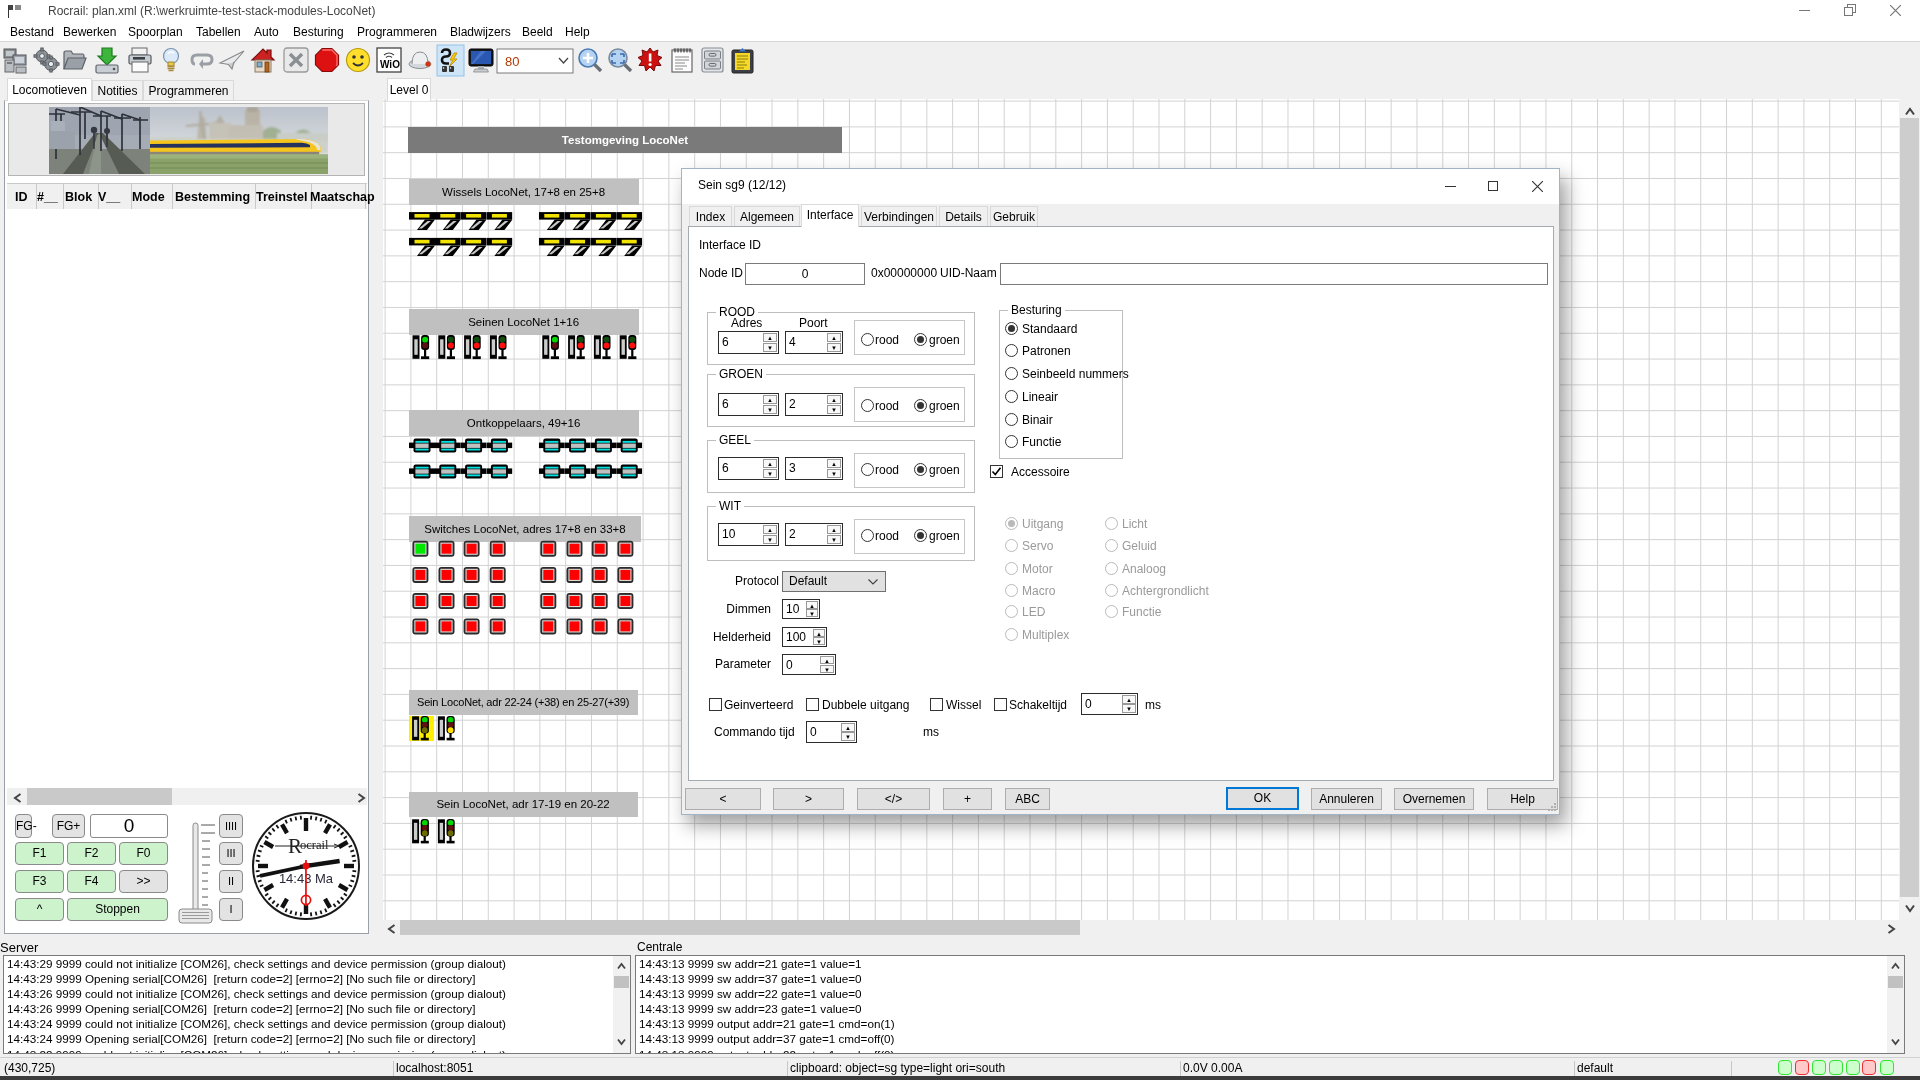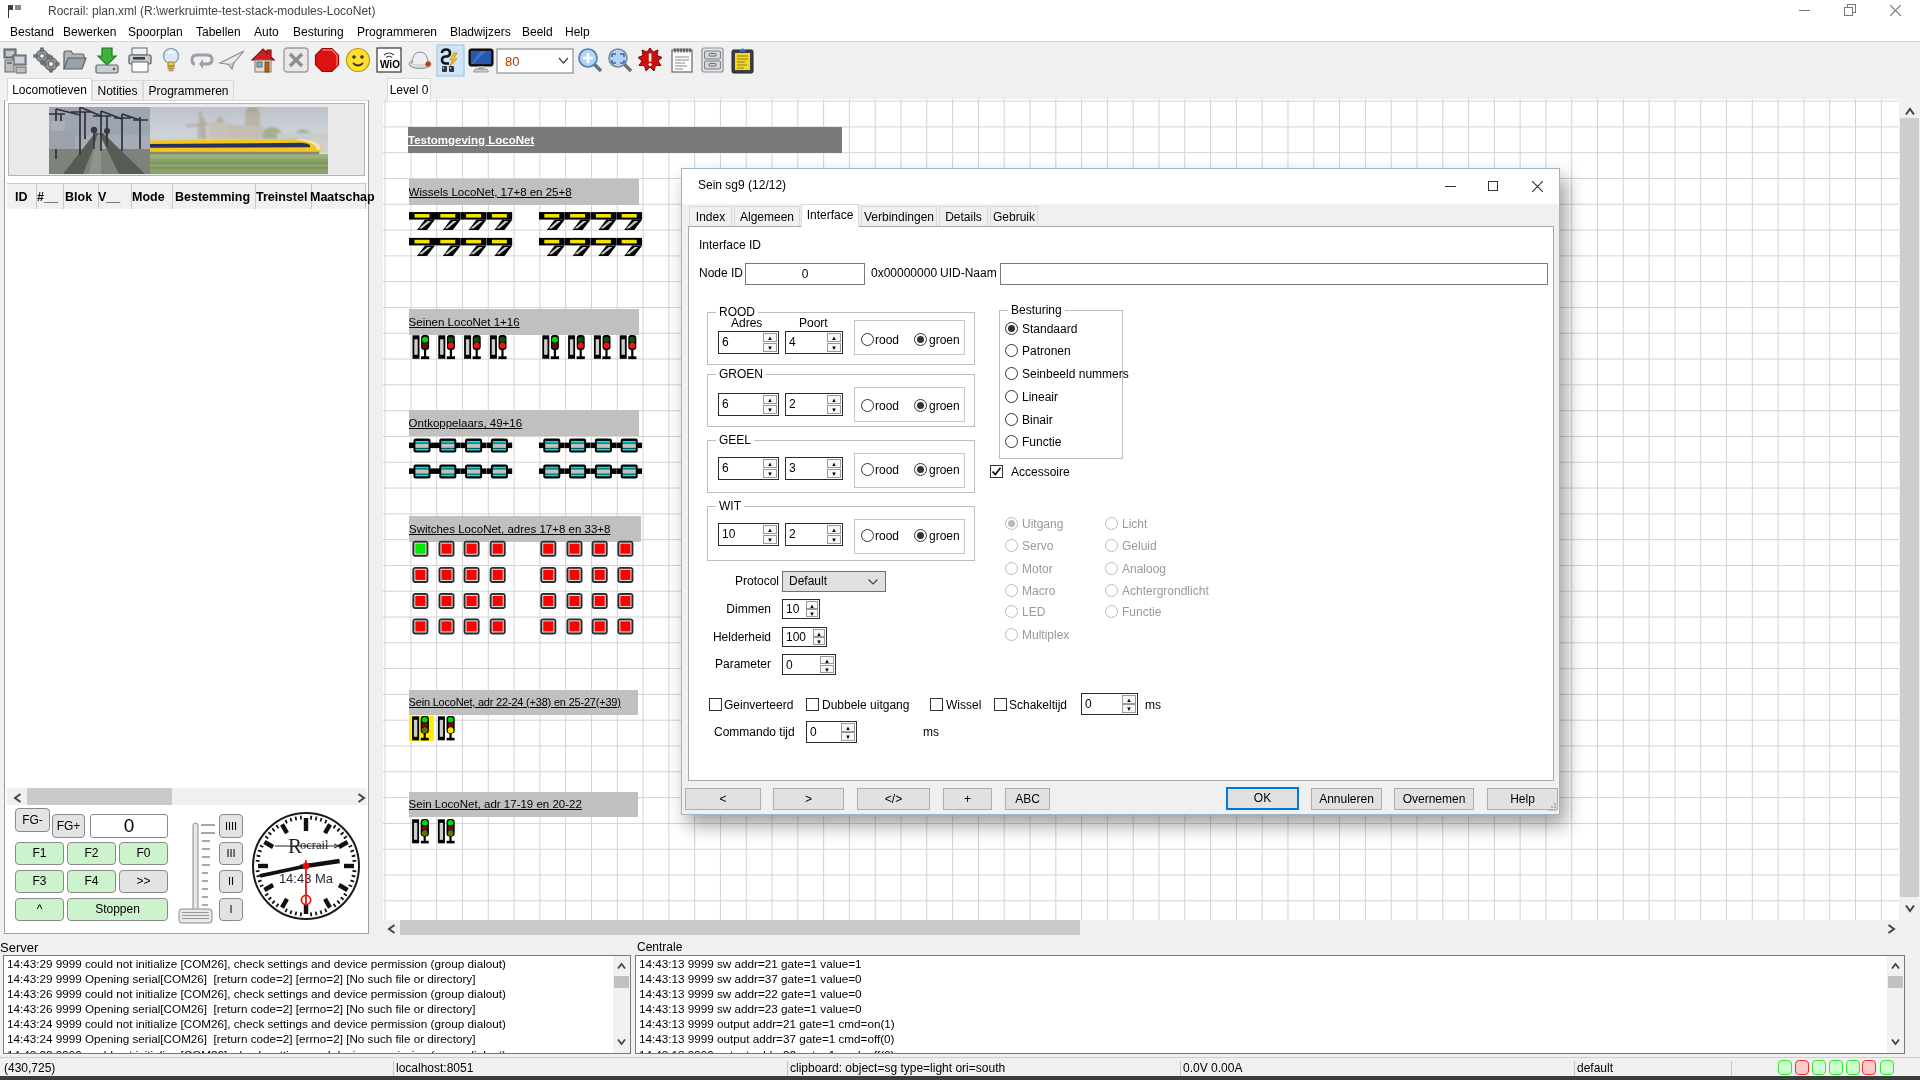--- a/index.html
+++ b/index.html
@@ -1,19 +1,19 @@
 <!DOCTYPE html>
 <html><head>
 <meta charset="utf-8">
 <style>
 * { margin:0; padding:0; box-sizing:border-box; }
 html,body { width:1920px; height:1080px; overflow:hidden; background:#f0f0f0;
   font-family:"Liberation Sans",sans-serif; font-size:12px; color:#000; }
 .abs { position:absolute; }
-.band { position:absolute; background:#c0c0c0; color:#000; font-size:11.5px; white-space:nowrap; overflow:hidden;text-decoration:underline; }
+.band { position:absolute; background:#c0c0c0; color:#000; text-align:center; font-size:11.5px; white-space:nowrap; overflow:hidden; }
 .btn { position:absolute; background:#e1e1e1; border:1px solid #adadad; text-align:center; font-size:12px; }
 .gbtn { position:absolute; background:#e3e3e3; border:1px solid #8a8a8a; border-radius:4px; text-align:center; }
 .grnbtn { position:absolute; background:#cdf3cd; border:1px solid #8a8a8a; border-radius:4px; text-align:center; }
 .tab { position:absolute; background:#f0f0f0; border:1px solid #d9d9d9; border-bottom:none; text-align:center; }
 .tabactive { background:#ffffff; border:1px solid #d9d9d9; border-bottom:none; }
 .spin { position:absolute; background:#fff; border:1px solid #2b2b2b; }
 .spin .v { position:absolute; left:3px; top:0; font-size:12px; }
 .spin .ud { position:absolute; right:1px; top:1px; bottom:1px; width:14px; }
 .spin .u, .spin .d { position:absolute; left:0; width:14px; background:#f8f8f8; border:1px solid #999;
   font-size:6px; line-height:8px; text-align:center; color:#000; }
@@ -334,21 +334,21 @@
     <div class="abs" style="left:6px;top:4px;"><svg width="10" height="10" viewBox="0 0 10 10">
           <path d="M7.5,1 L2,5.0 L7.5,9" fill="none" stroke="#444" stroke-width="2"></path>
         </svg></div>
     <div class="abs" style="left:20px;top:0;width:145px;height:17px;background:#c9c9c9;"></div>
     <div class="abs" style="left:349px;top:4px;"><svg width="10" height="10" viewBox="0 0 10 10">
           <path d="M2.5,1 L8,5.0 L2.5,9" fill="none" stroke="#444" stroke-width="2"></path>
         </svg></div>
   </div>
 
   <div class="abs" style="left:2px;top:704px;width:360px;height:128px;background:#fff;">
-    <div class="gbtn" style="left:8px;top:3px;width:35px;height:24px;line-height:22px;">FG-</div>
+    <div class="gbtn" style="left:8px;top:9px;width:17px;height:24px;line-height:22px;">FG-</div>
     <div class="gbtn" style="left:45px;top:9px;width:33px;height:24px;line-height:22px;">FG+</div>
     <div class="abs" style="left:83px;top:9px;width:78px;height:24px;background:#fff;border:1px solid #8a8a8a;border-radius:3px;text-align:center;font-size:19px;line-height:22px;">0</div>
     <div class="grnbtn" style="left:8px;top:37px;width:49px;height:23px;line-height:21px;">F1</div>
     <div class="grnbtn" style="left:60px;top:37px;width:49px;height:23px;line-height:21px;">F2</div>
     <div class="grnbtn" style="left:112px;top:37px;width:49px;height:23px;line-height:21px;">F0</div>
     <div class="grnbtn" style="left:8px;top:65px;width:49px;height:23px;line-height:21px;">F3</div>
     <div class="grnbtn" style="left:60px;top:65px;width:49px;height:23px;line-height:21px;">F4</div>
     <div class="gbtn" style="left:112px;top:65px;width:49px;height:23px;line-height:21px;">&gt;&gt;</div>
     <div class="grnbtn" style="left:8px;top:93px;width:49px;height:23px;line-height:21px;">^</div>
     <div class="grnbtn" style="left:60px;top:93px;width:101px;height:23px;line-height:21px;">Stoppen</div>

